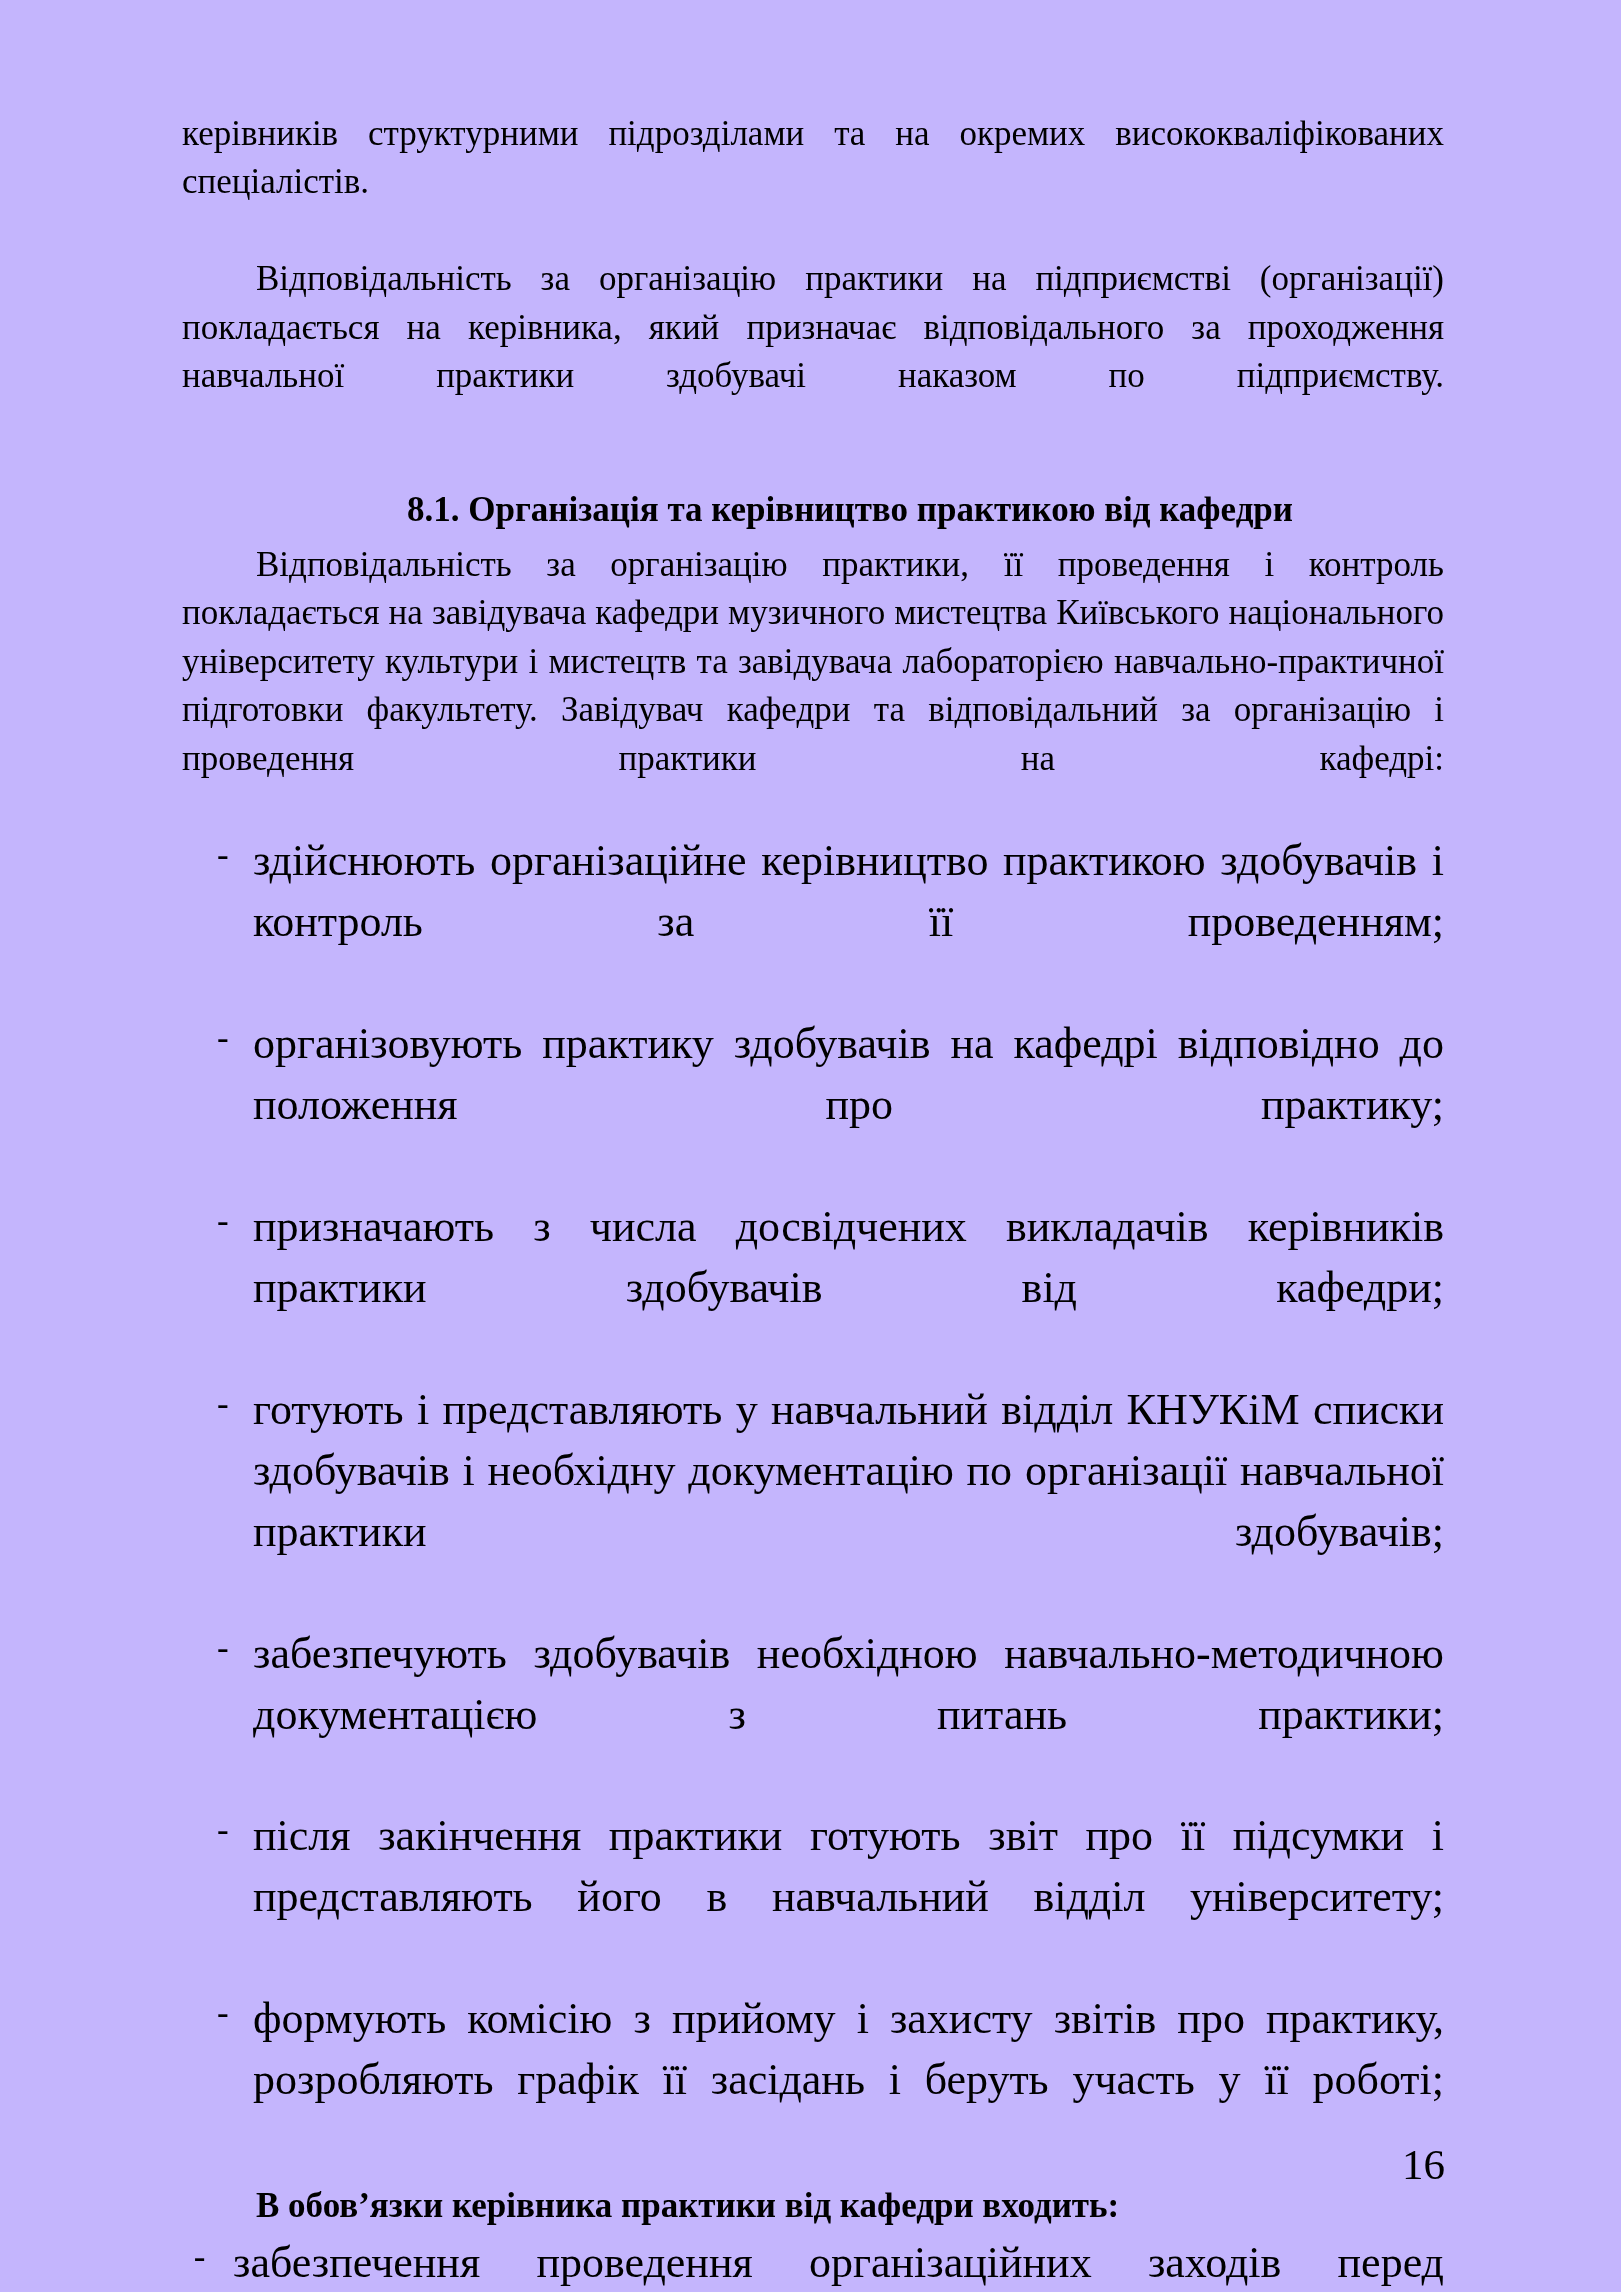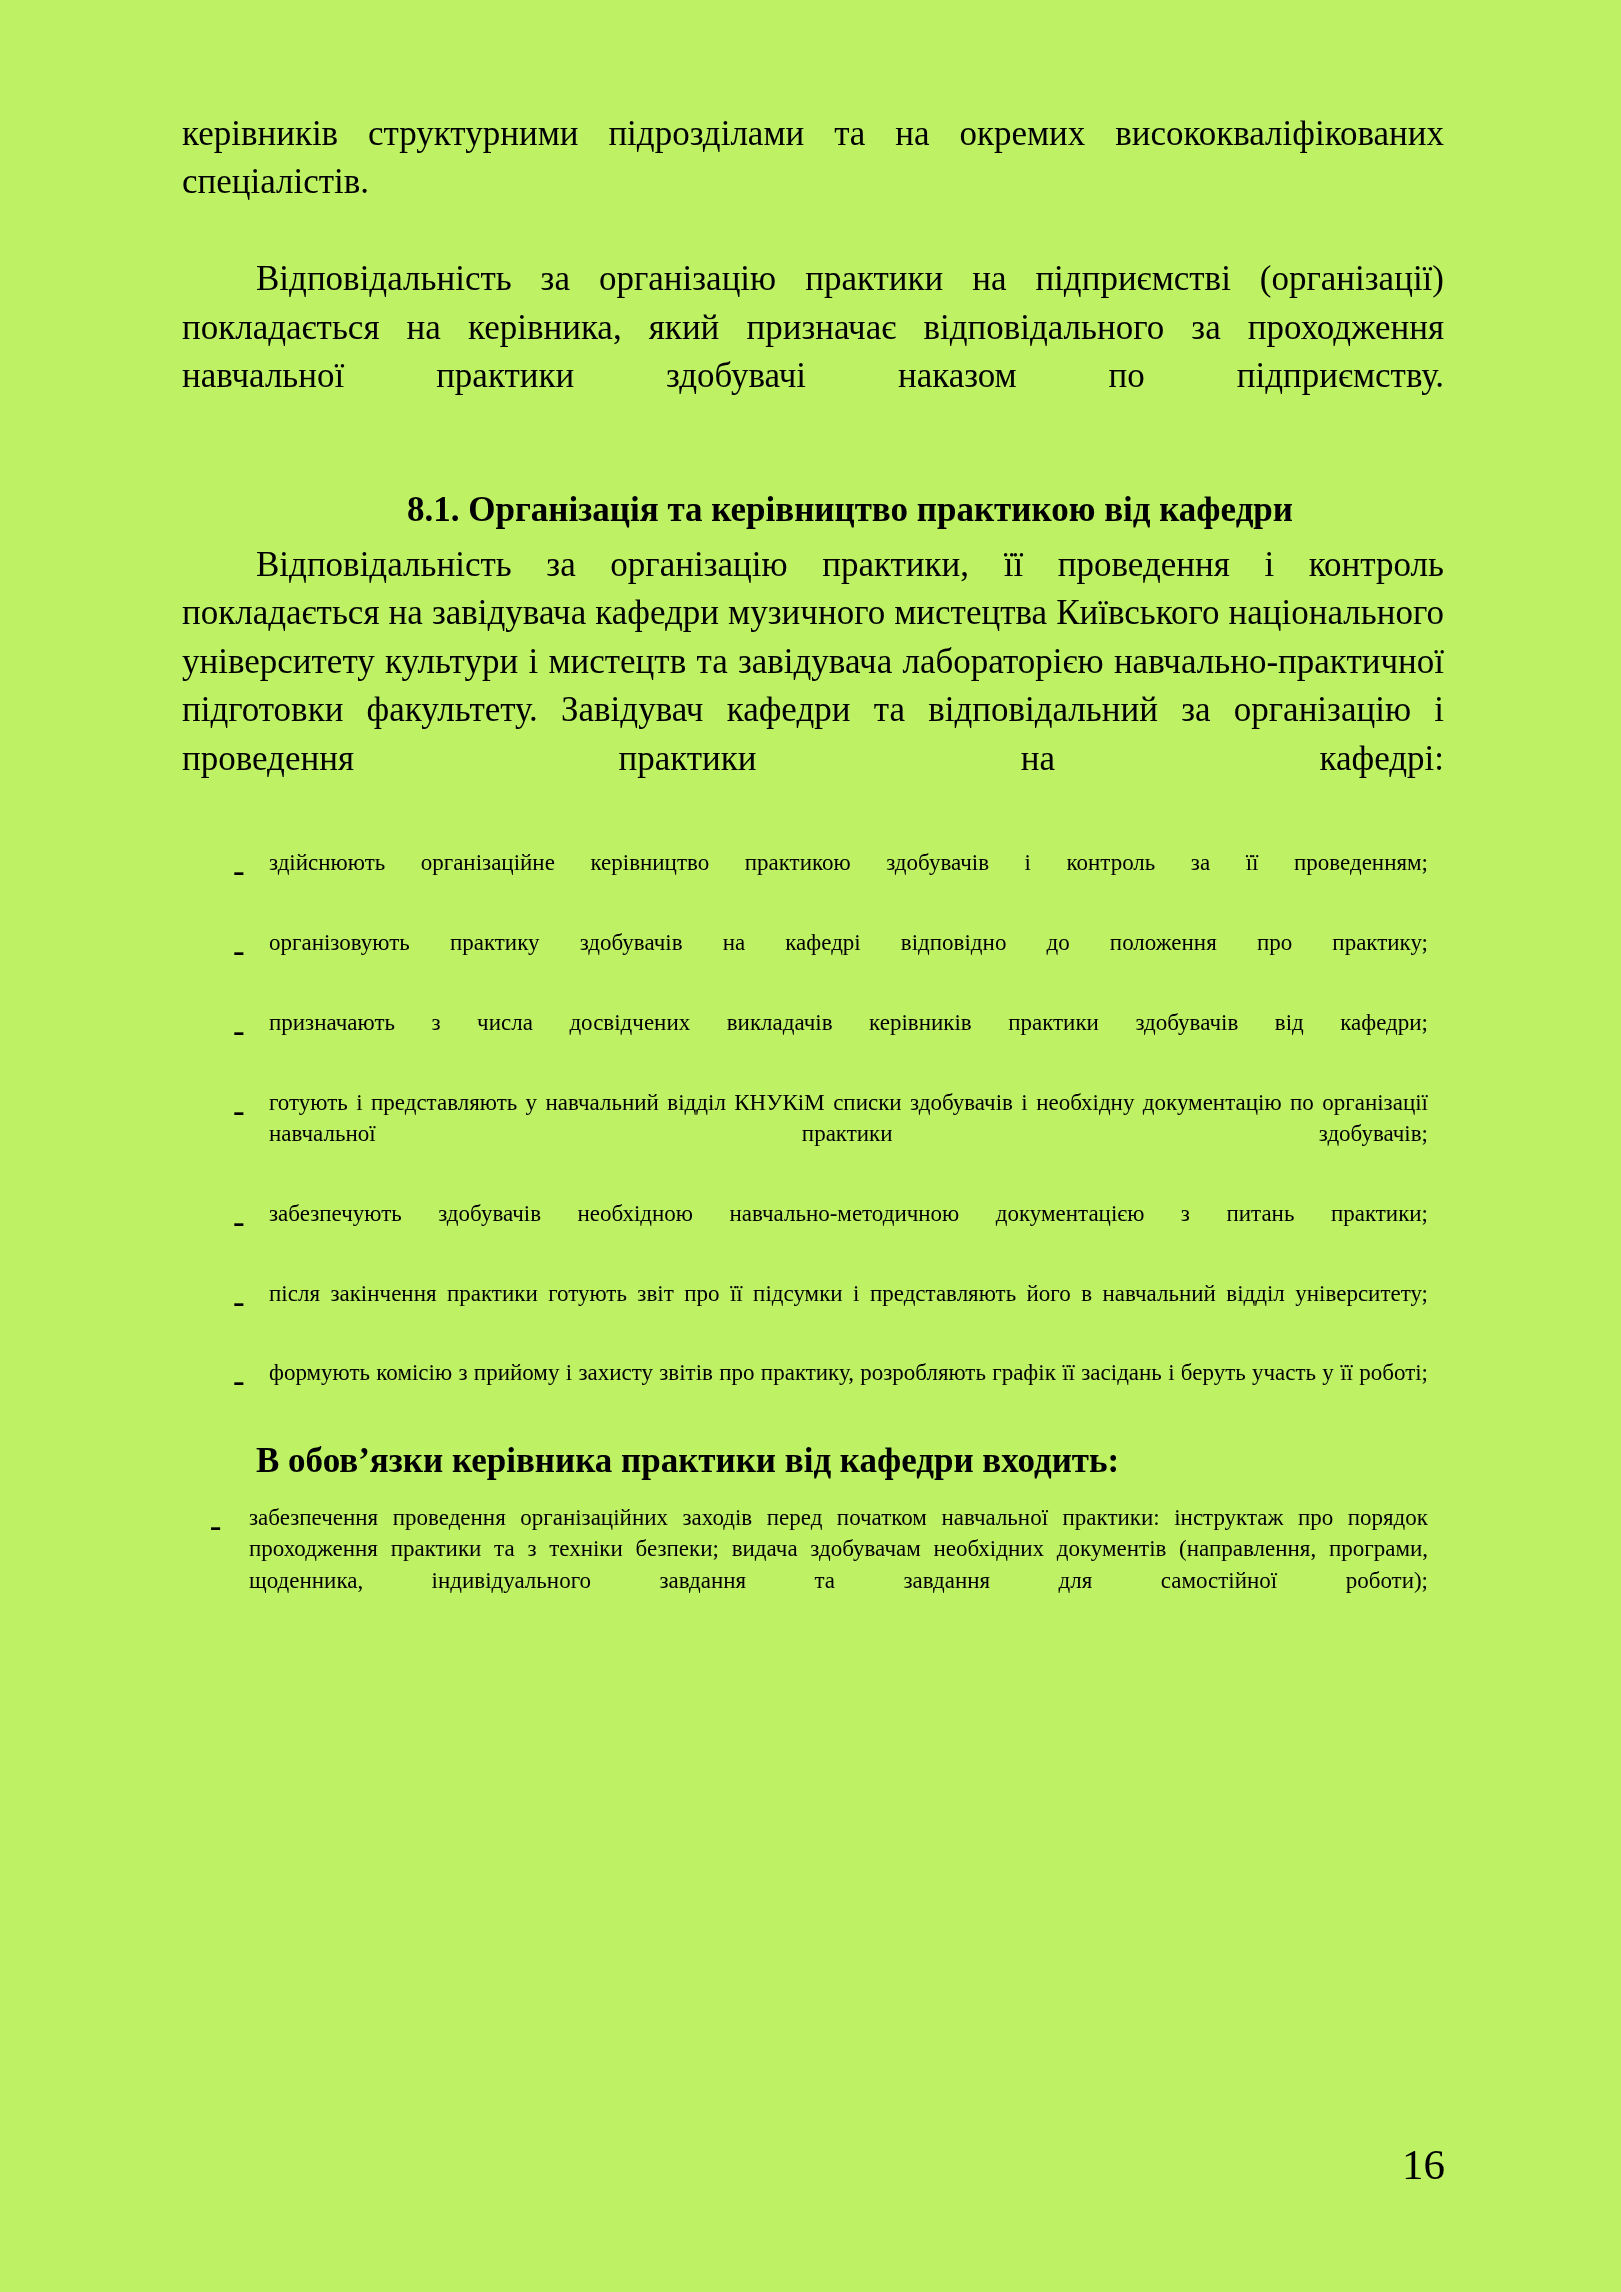--- a/index.html
+++ b/index.html
@@ -10,21 +10,21 @@
   }
   body {
     font-family: "Liberation Serif", "DejaVu Serif", serif;
     color: #000000;
   }
   .page {
     position: relative;
     width: 1621px;
     height: 2293px;
     margin: 0 auto;
-    background: #bef264;
+    background: #c4b5fd;
     box-sizing: border-box;
     overflow: hidden;
   }
   .content {
     position: absolute;
     left: 182px;
     top: 110px;
     width: 1262px;
   }
   p, li, h2, h3 {
@@ -60,26 +60,26 @@
     margin-top: 10px;
     margin-bottom: 2px;
   }
   ul.dashlist {
     list-style: none;
     margin: 0;
     padding: 0;
   }
   ul.dashlist > li {
     position: relative;
-    font-size: 23px;
+    font-size: 44px;
     line-height: 1.385;
     text-align: justify;
     text-justify: inter-word;
     padding-left: 71px;
-    margin: 16px;
+    margin: 0;
   }
   ul.dashlist > li::before {
     content: "-";
     position: absolute;
     left: 35px;
     top: 0;
     font-size: 35px;
     line-height: 1.385;
   }
   ul.dashlist.tight > li {

